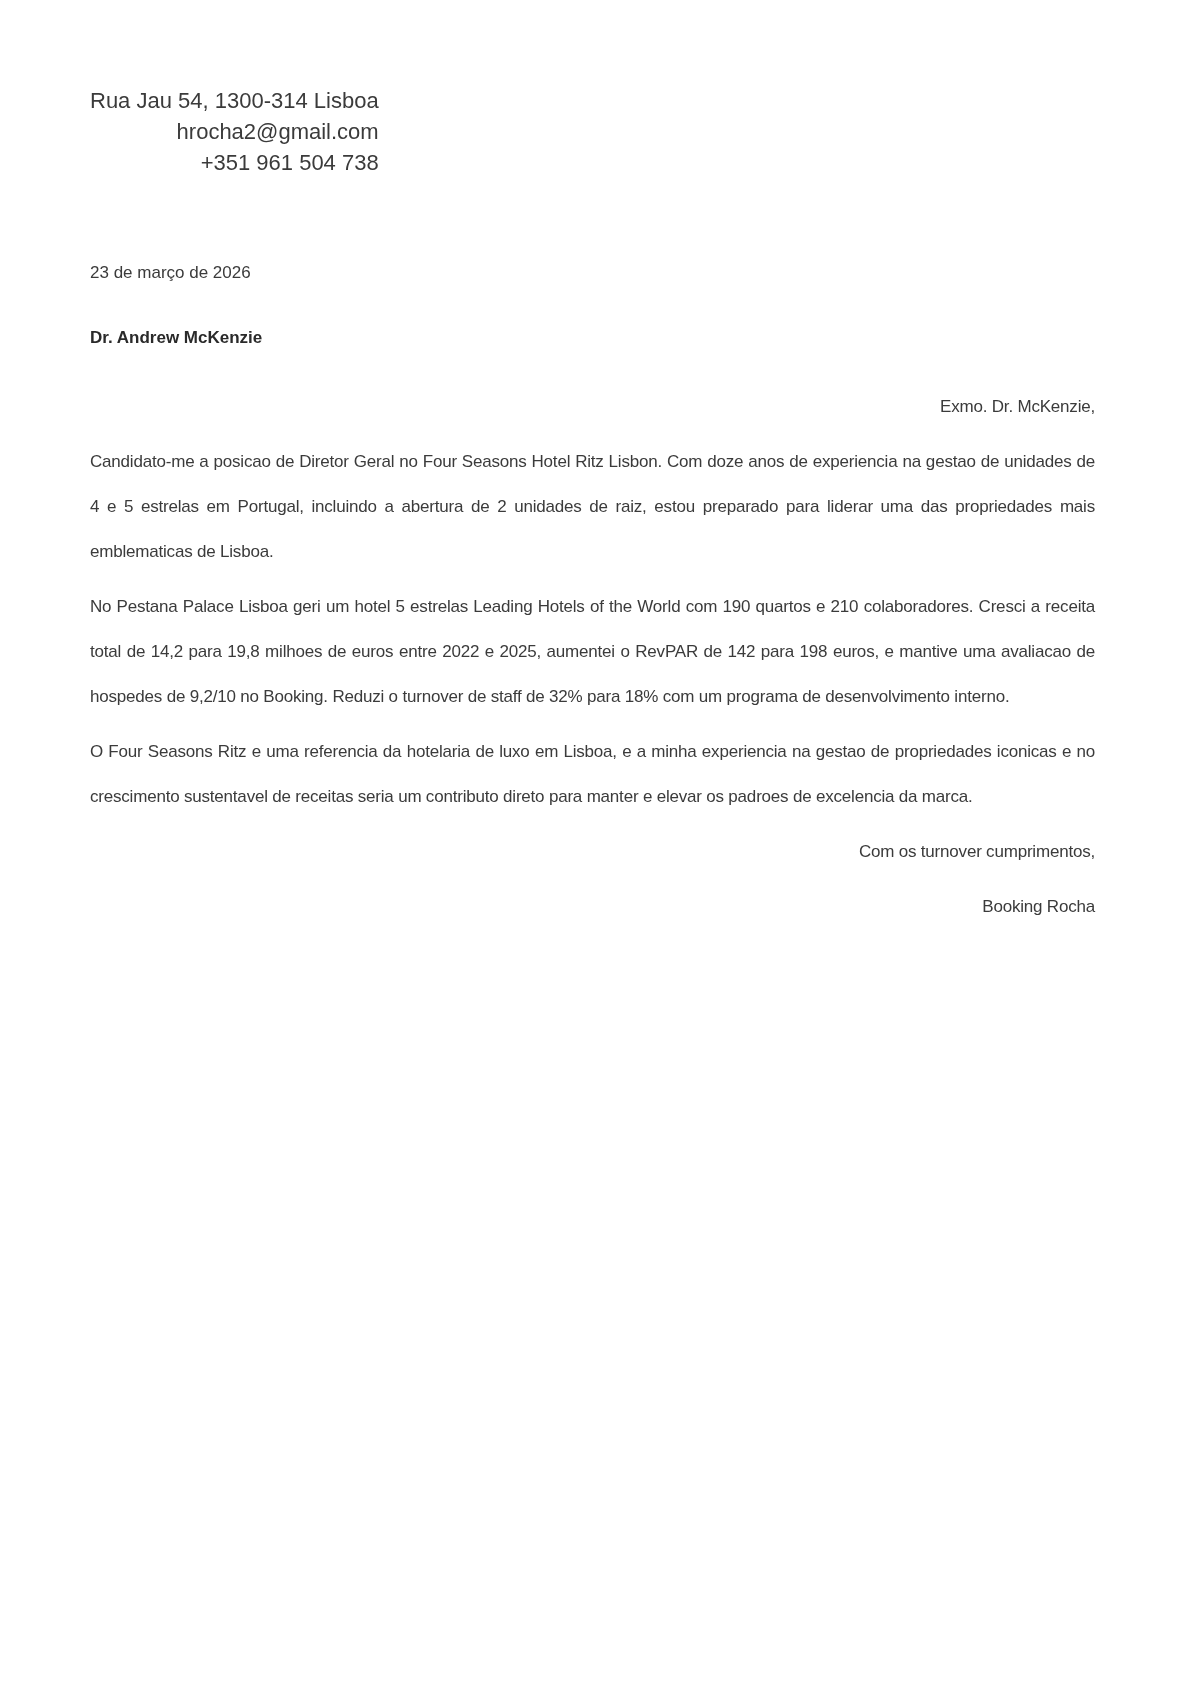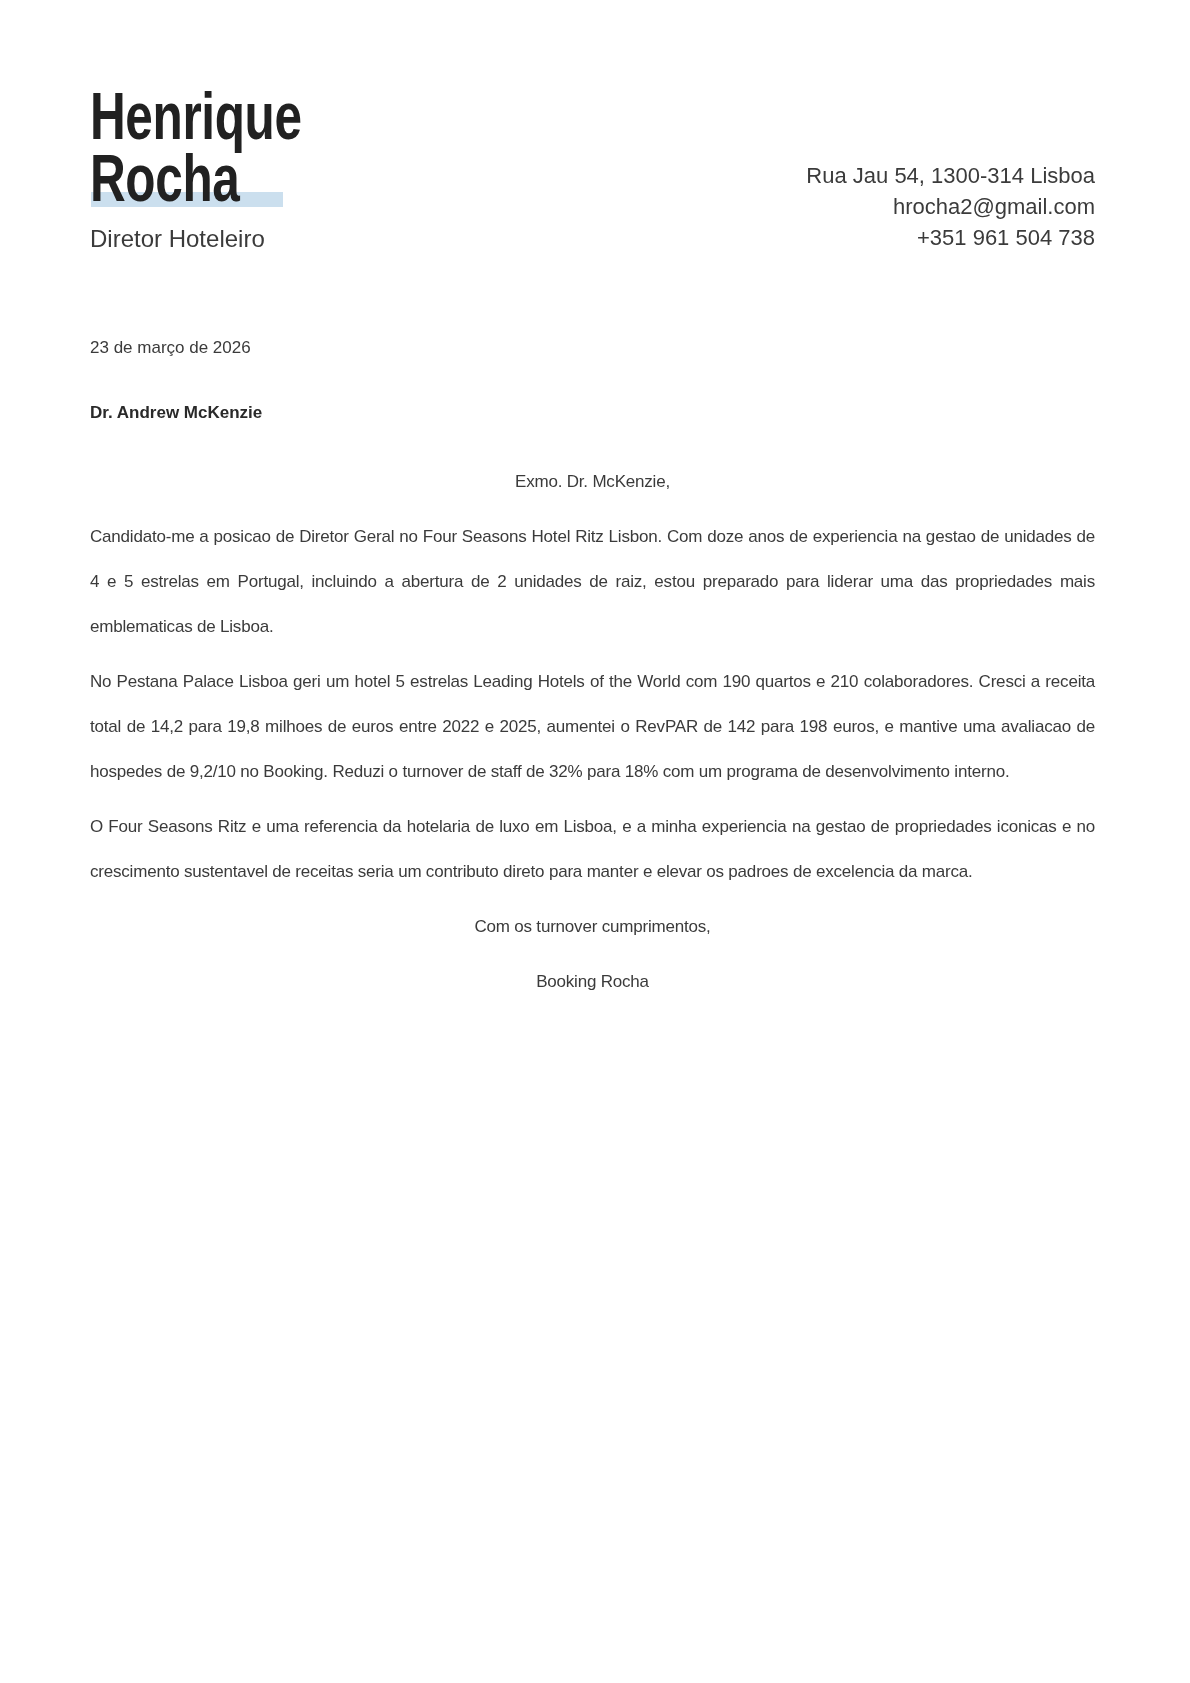--- a/index.html
+++ b/index.html
@@ -91,37 +91,29 @@
   .letter-body{
     margin-top: 28px;
   }
   .letter-body p{
     line-height: 45px;
     margin-bottom: 10px;
     text-align: justify;
     letter-spacing: -0.2px;
   }
   .letter-body p.no-justify{
-    text-align: center;
+    text-align: right;
   }
 </style>
 </head>
 <body>
 
 <div class="page">
 
   <div class="header">
-    <div class="header-left">
-      <div class="name-highlight"></div>
-      <h1 class="name">
-        <span class="name-line">Henrique</span>
-        <span class="name-line">Rocha</span>
-      </h1>
-      <div class="job-title">Diretor Hoteleiro</div>
-    </div>
 
     <div class="contact">
       <div>Rua Jau 54, 1300-314 Lisboa</div>
       <div>hrocha2@gmail.com</div>
       <div>+351 961 504 738</div>
     </div>
   </div>
 
   <div class="letter">
     <div class="letter-date">23 de março de 2026</div>

